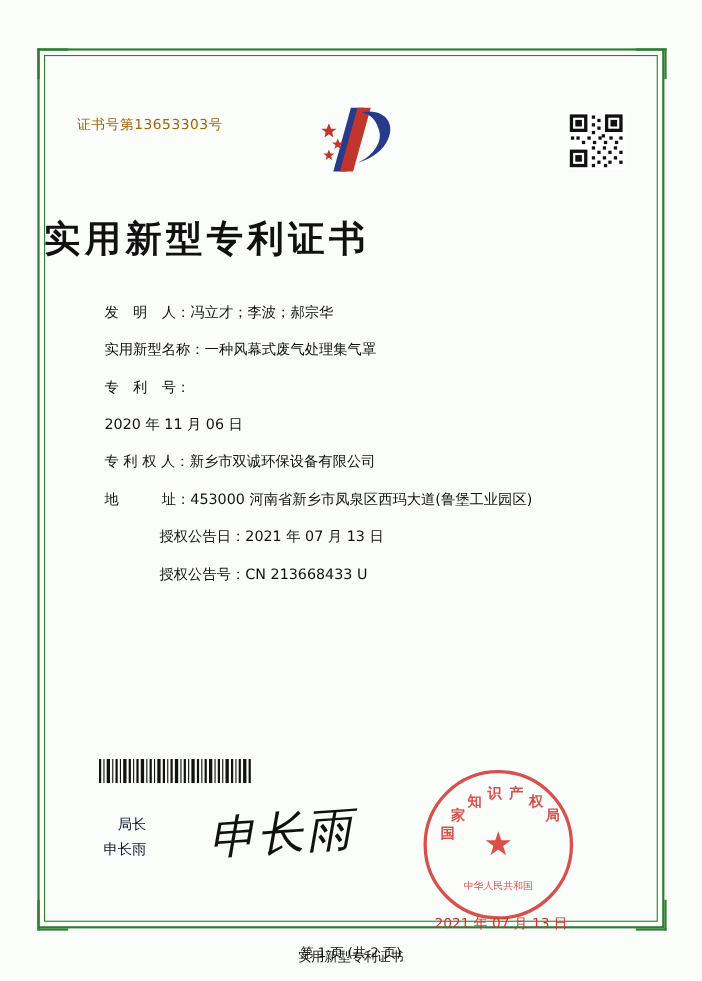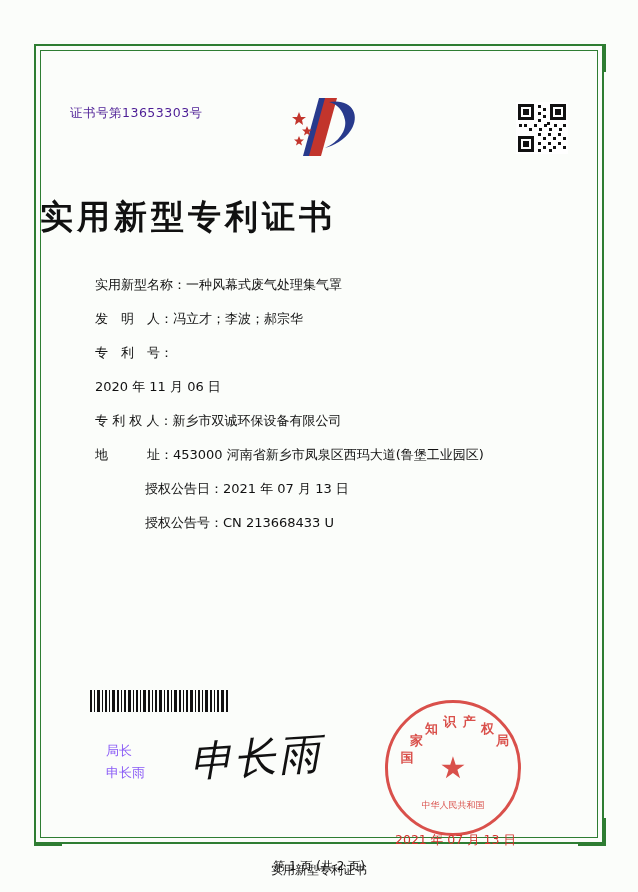--- a/index.html
+++ b/index.html
@@ -32,21 +32,21 @@
   .c-tr{left:578px;top:44px;border-left:none;border-bottom:none;}
   .c-bl{left:34px;top:818px;border-right:none;border-top:none;}
   .c-br{left:578px;top:818px;border-left:none;border-top:none;}
 
   .content{
     position:absolute;left:40px;top:50px;width:558px;height:788px;
   }
 
   .cert-no{
     position:absolute;left:30px;top:55px;
-    font-size:12.5px;color:#4c1d95;letter-spacing:0.5px;
+    font-size:12.5px;color:#a16207;letter-spacing:0.5px;
   }
 
   
   .logo{
     position:absolute;left:245px;top:42px;width:80px;height:70px;
   }
   .qr{
     position:absolute;right:30px;top:52px;width:52px;height:52px;
   }
 
@@ -74,22 +74,22 @@
     text-align:justify;
     font-family:"DejaVu Sans","Liberation Sans",sans-serif;
   }
   .para p{margin:0 0 2px 0;text-indent:24px;}
 
   .barcode{
     position:absolute;left:50px;top:640px;width:140px;height:22px;
   }
 
   .sig-label{
-    position:absolute;left:66px;top:690px;
-    font-size:13px;color:#8b5cf6;line-height:22px;
+    position:absolute;left:54px;top:690px;
+    font-size:13px;color:#0f172a;line-height:22px;text-align:right;
   }
   .sig-hand{
     position:absolute;left:150px;top:680px;
     font-family:"DejaVu Serif","Liberation Serif",serif;
     font-size:42px;color:#111;font-style:italic;
     transform:rotate(-4deg);
     letter-spacing:2px;
   }
 
   .seal{
@@ -201,26 +201,26 @@
             <rect x="22" y="47" width="3" height="3"></rect>
             <rect x="33" y="47" width="3" height="3"></rect>
         </g>
       </svg>
     </div>
 
     <div class="title">实用新型专利证书</div>
 
     <div class="fields">
       <div class="frow">
+        <span class="flabel">发　明　人：</span>
+        <span class="fval">冯立才；李波；郝宗华</span>
+      </div>
+      <div class="frow">
         <span class="flabel">实用新型名称：</span>
         <span class="fval">一种风幕式废气处理集气罩</span>
-      </div>
-      <div class="frow">
-        <span class="flabel">发　明　人：</span>
-        <span class="fval">冯立才；李波；郝宗华</span>
       </div>
       <div class="frow">
         <span class="flabel">专　利　号：</span>
       </div>
       <div class="frow">
         <span class="fval">2020 年 11 月 06 日</span>
       </div>
       <div class="frow">
         <span class="flabel">专 利 权 人：</span>
         <span class="fval">新乡市双诚环保设备有限公司</span>

